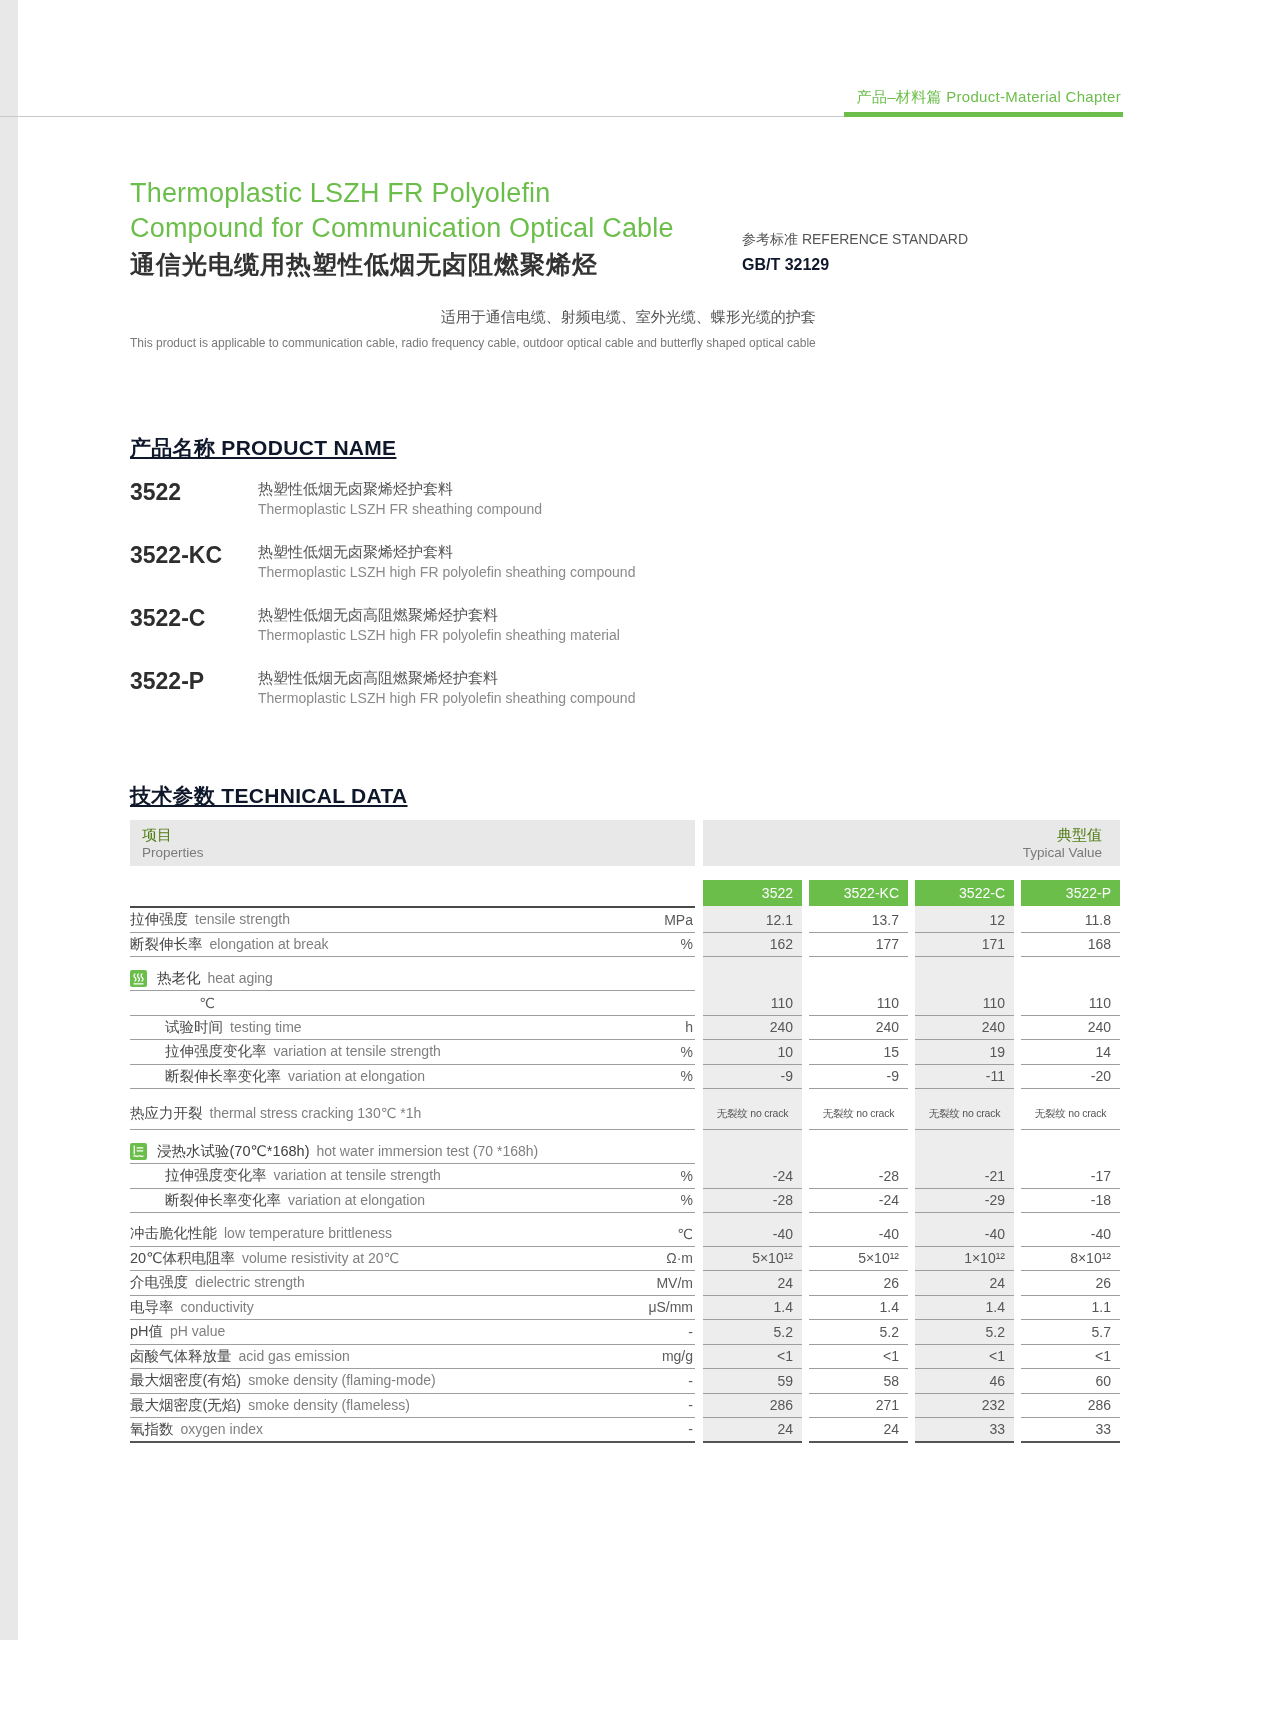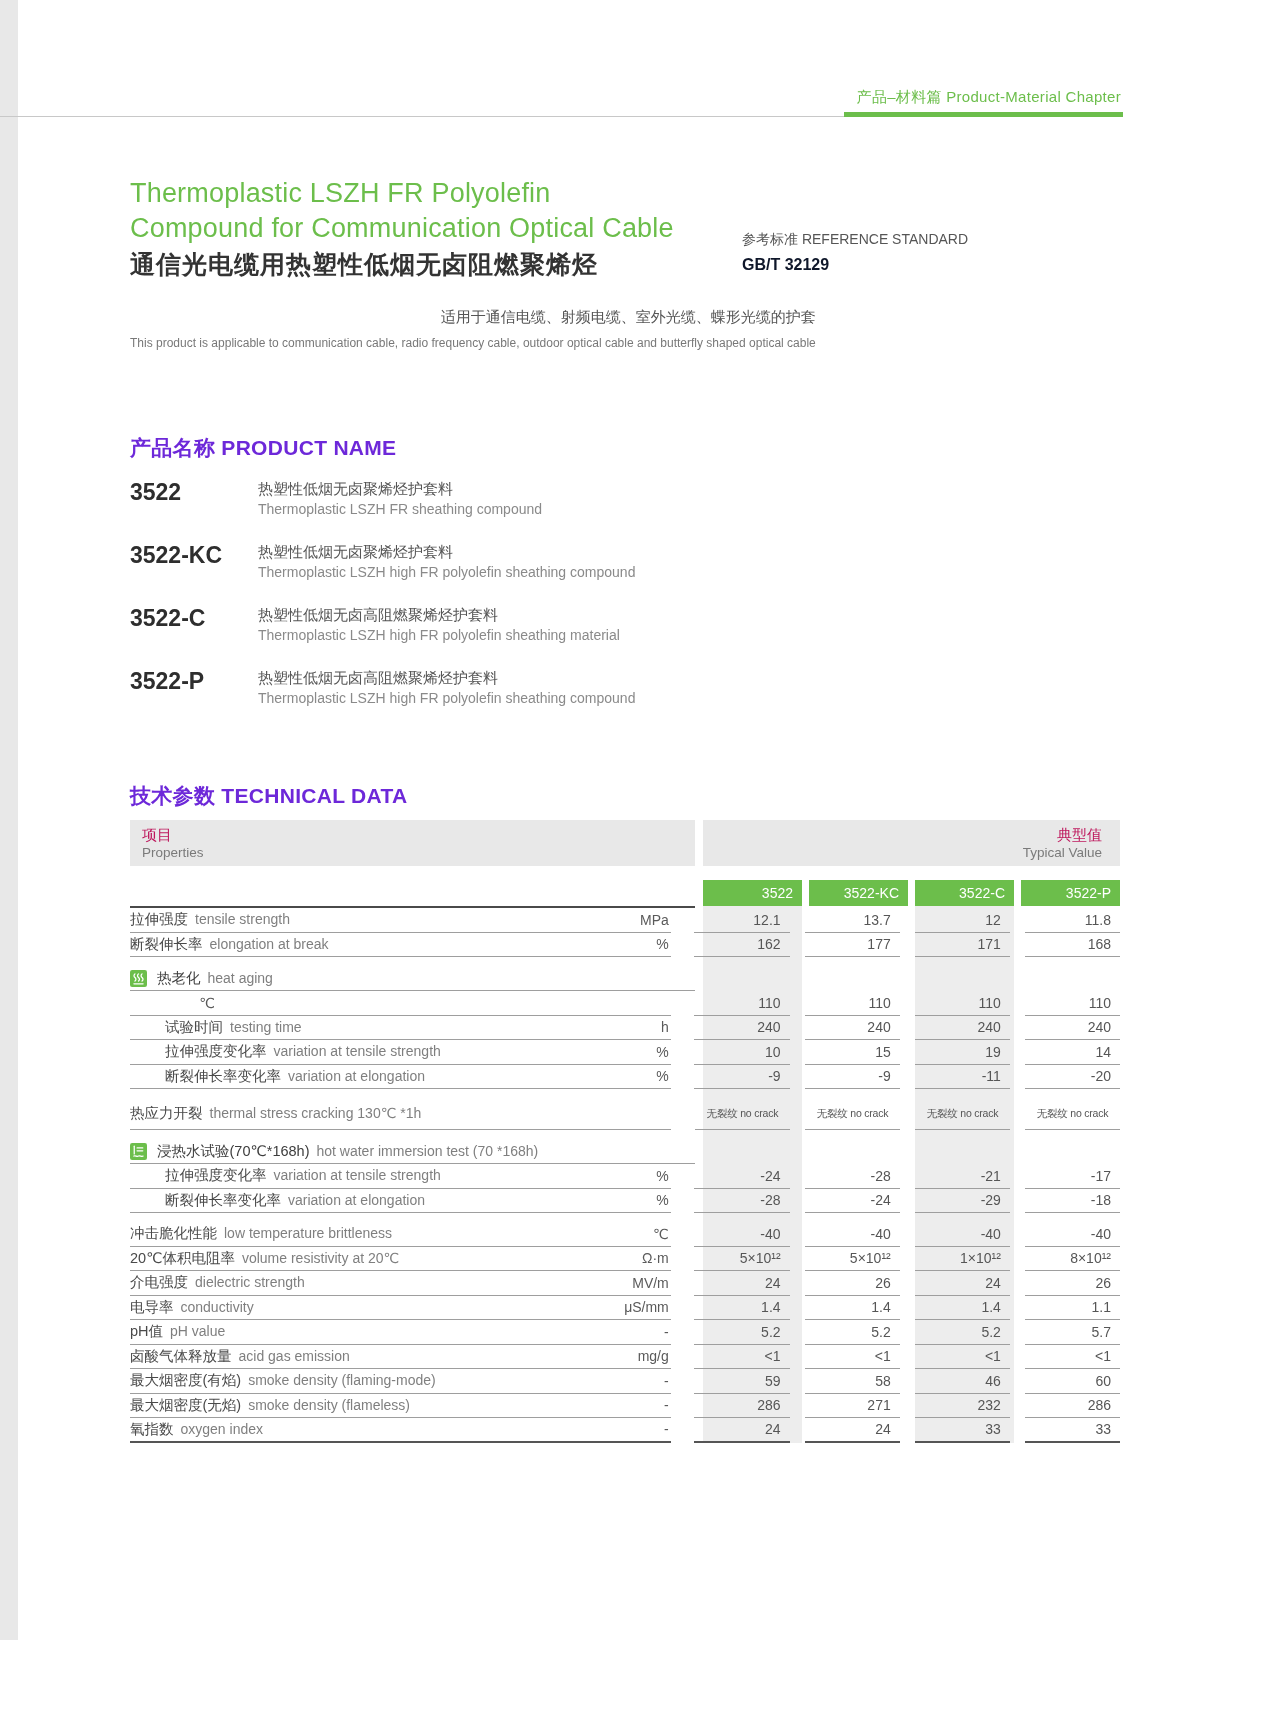--- a/index.html
+++ b/index.html
@@ -20,50 +20,50 @@
   .title-zh{position:absolute;left:130px;top:248px;font-size:25px;font-weight:bold;color:#333;letter-spacing:1px;}
   .ref-block{position:absolute;left:742px;top:231px;}
   .ref-label{font-size:14px;color:#555;}
   .ref-value{margin-top:7px;font-size:16px;font-weight:bold;color:#0f172a;}
 
   .applic{position:absolute;left:130px;top:308px;text-align:right;}
   .applic-zh{font-size:15px;color:#555;}
   .applic-en{margin-top:9px;font-size:12px;color:#787878;}
 
   
-  .sec-head{position:absolute;left:130px;font-size:21px;font-weight:bold;color:#6d28d9;letter-spacing:.3px;}
+  .sec-head{position:absolute;left:130px;font-size:21px;font-weight:bold;color:#0f172a;letter-spacing:.3px;text-decoration:underline;}
   .sec-products{top:434px;}
   .sec-tech{top:782px;}
 
   
   .products{position:absolute;left:130px;top:478px;width:700px;}
   .product-item{display:flex;margin-bottom:21px;}
   .product-code{width:128px;font-size:23px;font-weight:bold;color:#2e2e2e;padding-top:1px;}
   .product-desc{flex:1;}
   .p-zh{font-size:15px;color:#555;line-height:21px;}
   .p-en{font-size:14px;color:#8a8a8a;line-height:21px;}
 
   
   .ttable{position:absolute;left:130px;top:820px;width:990px;}
   .t-head-left{position:absolute;left:0;top:0;width:565px;height:46px;background:#e8e8e8;box-sizing:border-box;padding:5px 12px;}
   .t-head-right{position:absolute;left:573px;top:0;width:417px;height:46px;background:#e8e8e8;box-sizing:border-box;padding:5px 18px;text-align:right;}
-  .th-zh{font-size:15px;color:#be185d;line-height:19px;}
+  .th-zh{font-size:15px;color:#4d7c0f;line-height:19px;}
   .th-en{font-size:13.5px;color:#7a7a7a;line-height:18px;}
 
   .green-row{position:absolute;left:573px;top:60px;display:flex;}
   .gcol{width:99px;height:26px;background:#6cbe4b;color:#fff;font-size:14px;line-height:26px;text-align:right;box-sizing:border-box;padding-right:9px;margin-left:7px;}
   .gcol:first-child{margin-left:0;}
 
   .t-body{position:absolute;left:0;top:86px;width:990px;}
   .shade{position:absolute;top:0;bottom:0;width:99px;background:#ededed;z-index:0;}
   .shade.c1{left:573px;}
   .shade.c3{left:785px;}
   .top-rule{position:relative;z-index:1;width:565px;height:2px;background:#4a4a4a;}
 
-  .trow{position:relative;z-index:1;display:flex;height:24.5px;align-items:stretch;box-sizing:border-box;gap:8px;}
+  .trow{position:relative;z-index:1;display:flex;height:24.5px;align-items:stretch;box-sizing:border-box;}
   .trow.tall{height:32px;}
   .trow.grouprow{height:25px;}
   .trow-gap{position:relative;z-index:1;height:9px;}
 
   .pcell{width:565px;box-sizing:border-box;border-bottom:1px solid #9e9e9e;display:flex;align-items:center;}
   .plabel{flex:1;white-space:nowrap;overflow:hidden;}
   .plabel.indent{padding-left:35px;}
   .lab-zh{font-size:14.5px;color:#4a4a4a;}
   .lab-en{font-size:14px;color:#7f7f7f;margin-left:7px;}
   .grouprow .lab-zh{color:#3d3d3d;}

